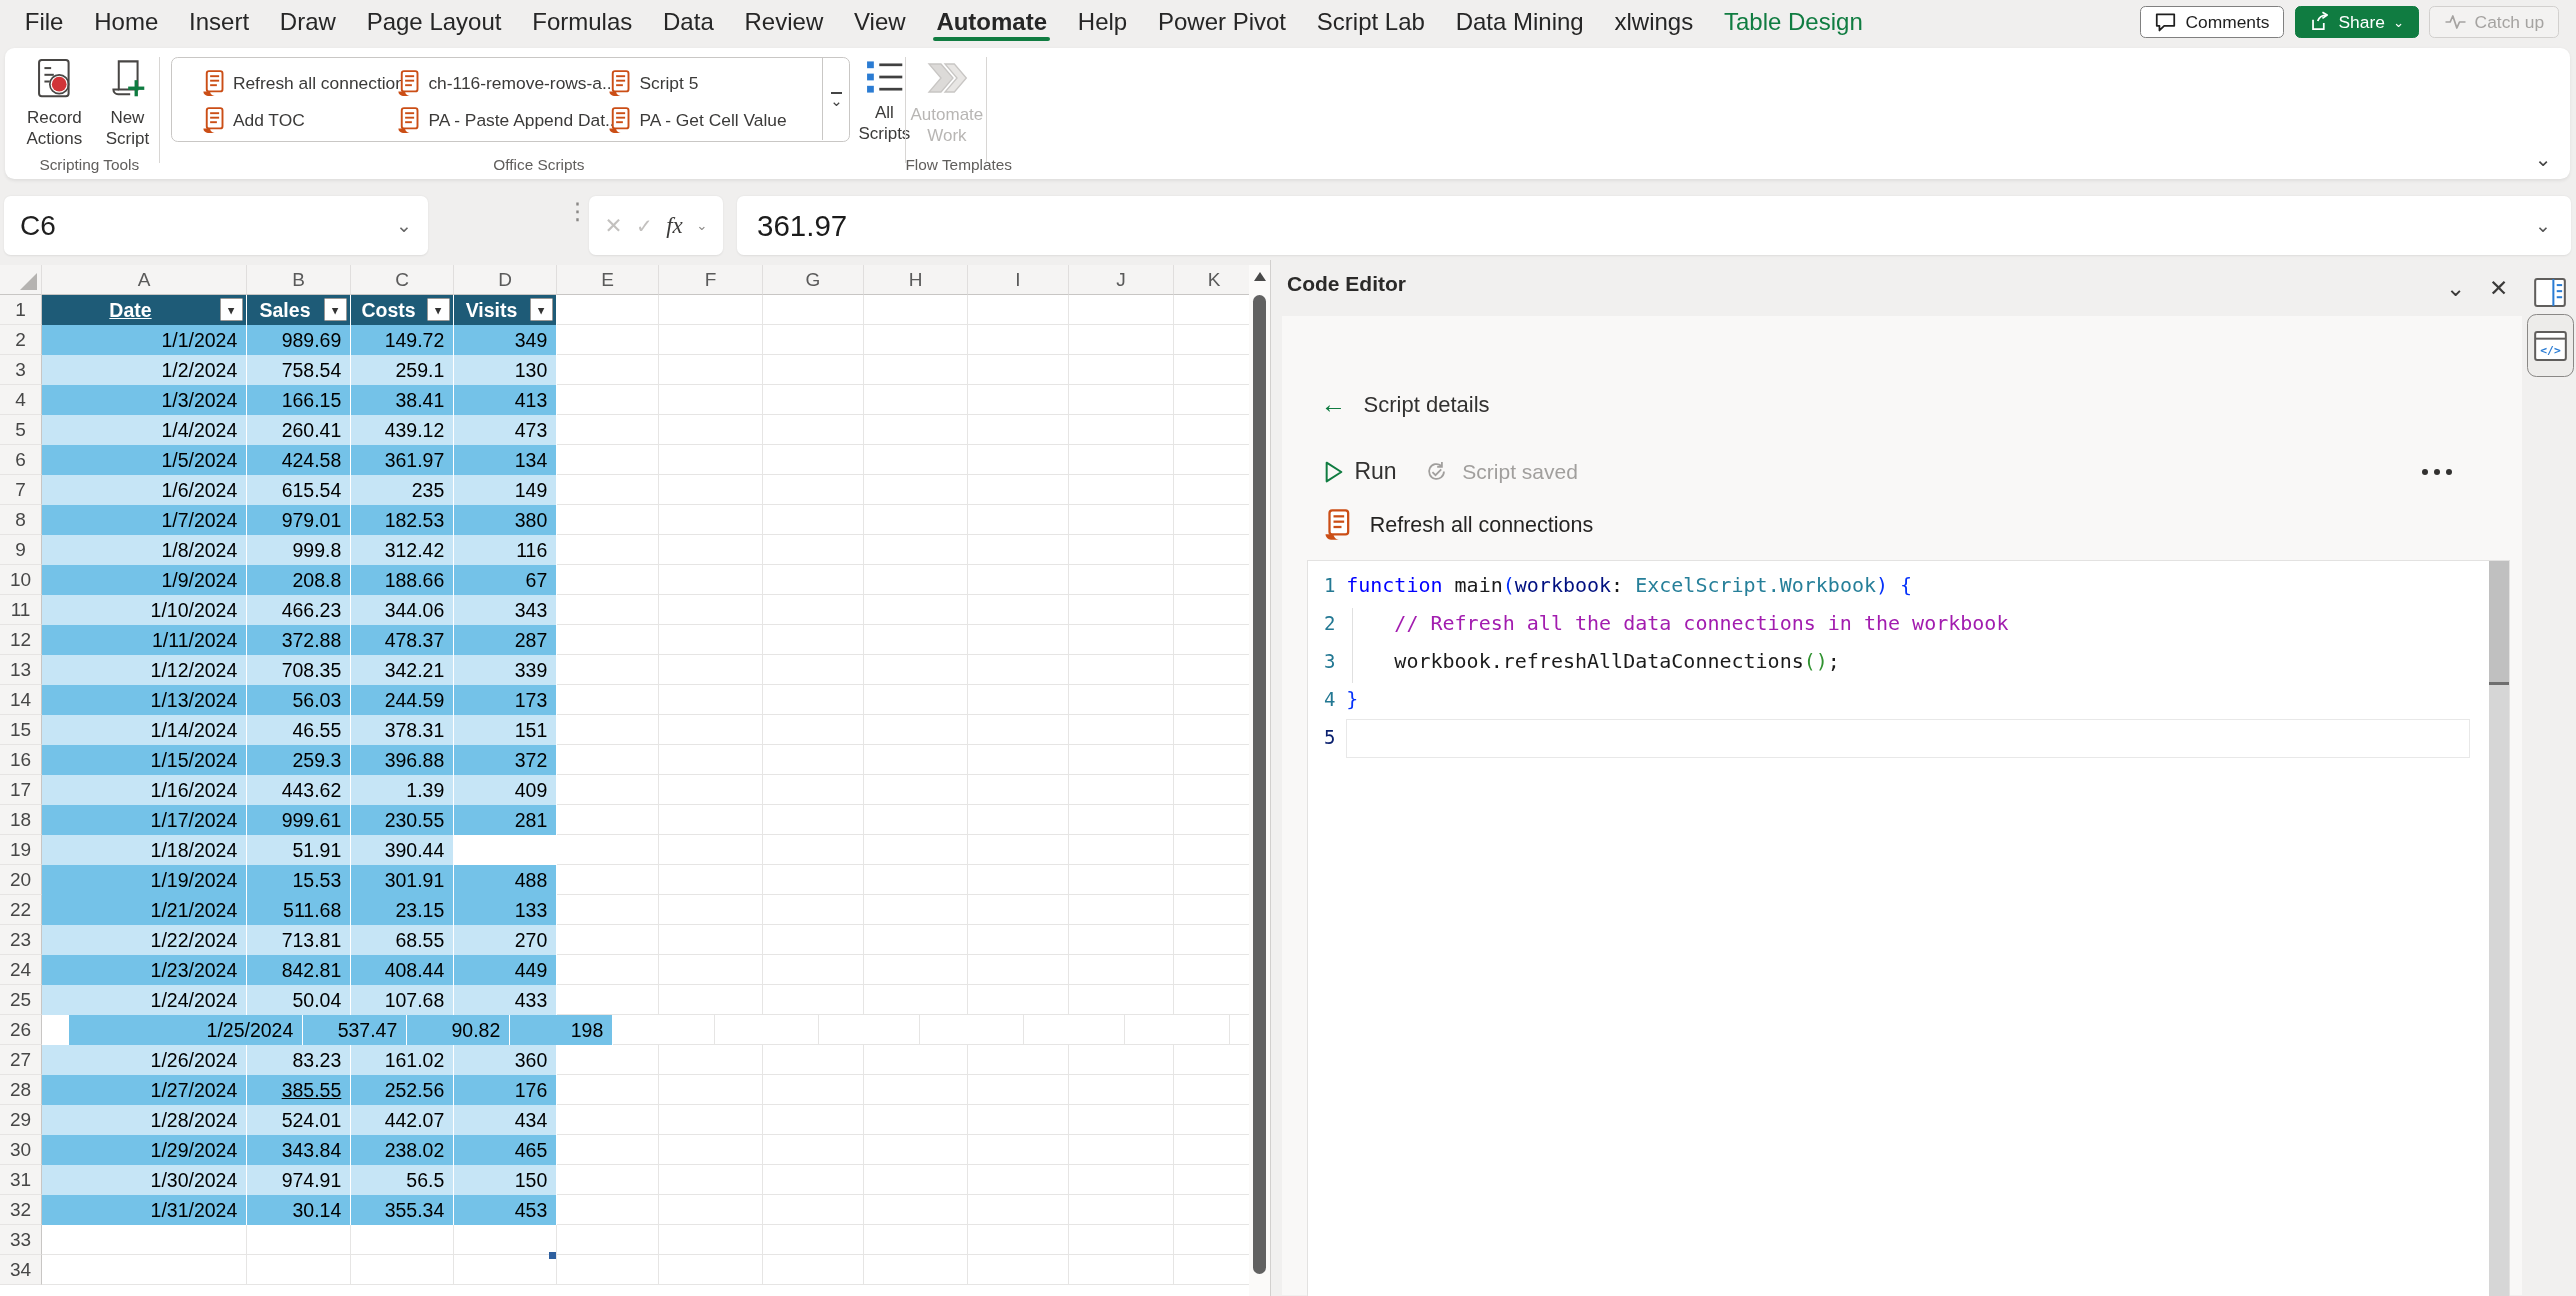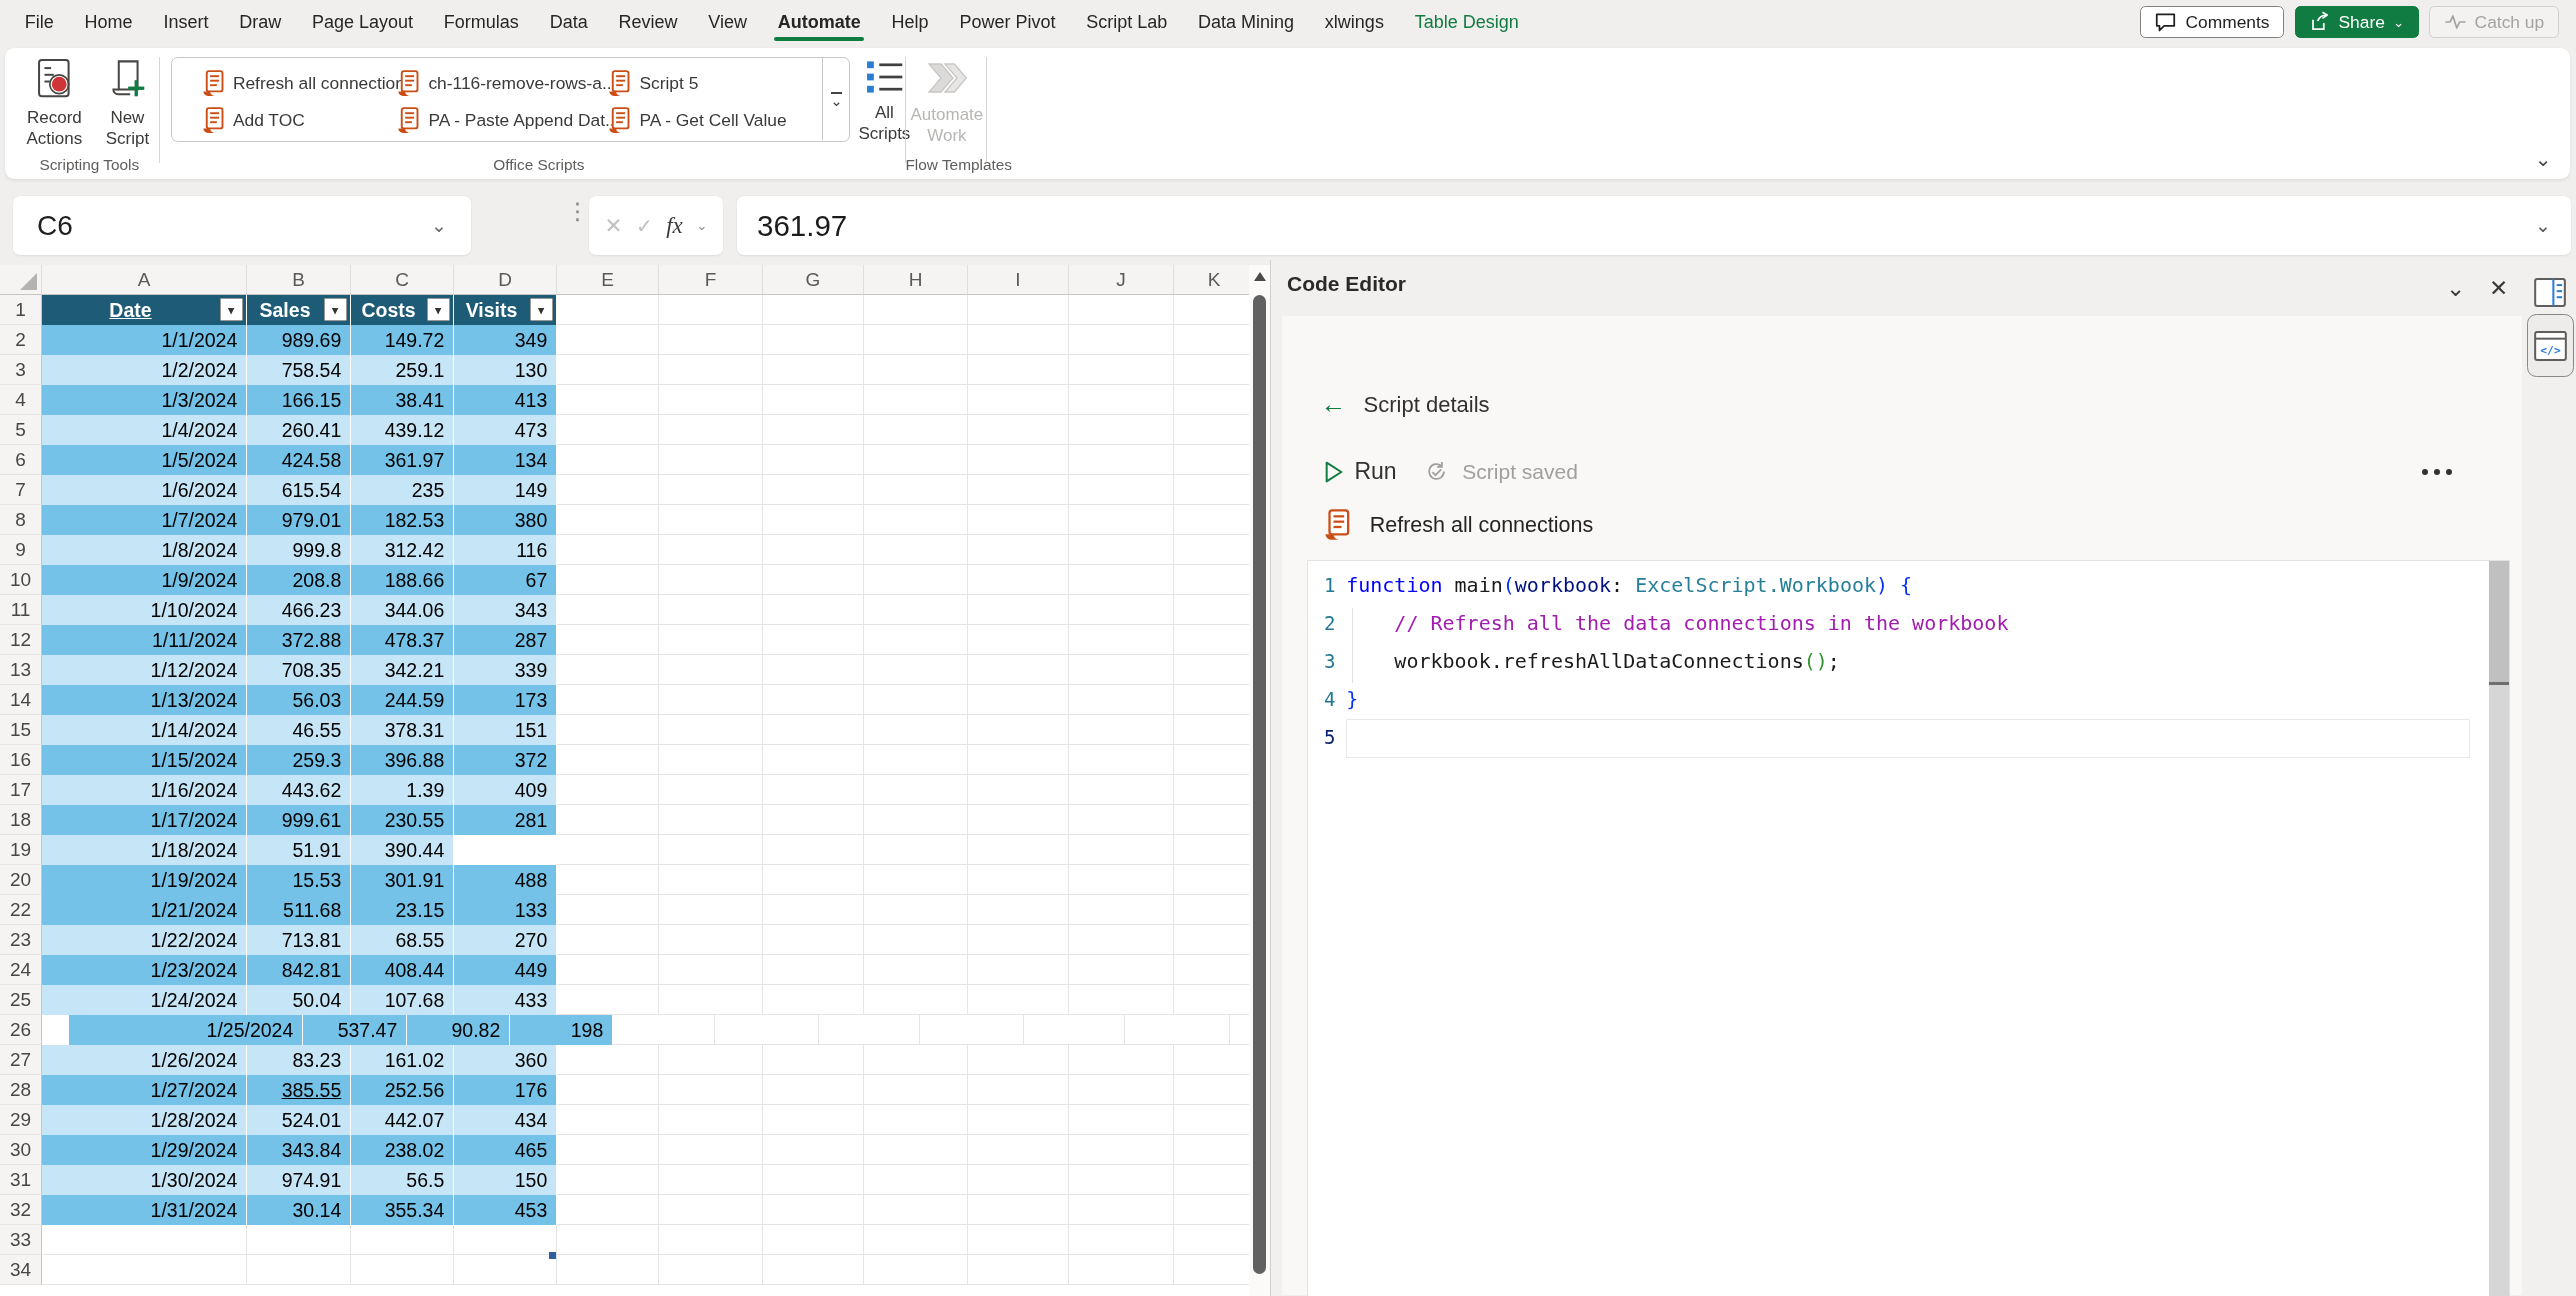--- a/index.html
+++ b/index.html
@@ -3,21 +3,21 @@
 <meta charset="utf-8">
 <style>
   * { margin:0; padding:0; box-sizing:border-box; }
   html,body { width:2576px; height:1296px; overflow:hidden; background:#f0efee;
               font-family:"Liberation Sans", sans-serif; }
   #root { position:relative; width:2576px; height:1296px; }
 
   
   #menubar { position:absolute; left:0; top:0; width:2576px; height:47px; }
   #tabs { position:absolute; left:9.4px; top:0; height:44px; display:flex; align-items:center; }
-  .tab { position:relative; padding:0 15.4px; font-size:18px; color:#262626; height:44px;
+  .tab { position:relative; padding:0 15.4px; font-size:24px; color:#262626; height:44px;
          line-height:44px; white-space:nowrap; cursor:default; }
   .tab.active { font-weight:700; }
   .tab.active::after { content:""; position:absolute; left:12px; right:12px; bottom:2.7px;
          height:4.7px; border-radius:2.7px; background:var(--accent); }
   .tab.contextual { color:var(--accent); }
   #topright { position:absolute; right:17.4px; top:6px; display:flex; gap:10.7px; align-items:center; }
   .tr-btn { height:32px; display:flex; align-items:center; gap:8px; padding:0 13.4px;
             border-radius:5.4px; font-size:17.4px; }
   #comments-btn { border:1.3px solid #808080; color:#1f1f1f; background:#fff; }
   #share-btn { background:var(--accent); color:#fff; border:1.3px solid var(--accent); }
@@ -38,21 +38,21 @@
   #gal-more .bar { width:10.7px; height:2px; background:#444; }
   #gal-more .chev { font-size:14.8px; color:#444; line-height:12px; }
   .grp-label { position:absolute; bottom:5.4px; font-size:15.4px; color:#605e5c; text-align:center;
                white-space:nowrap; }
   .disabled-txt { color:#b8b6b4 !important; }
   #ribbon-collapse { position:absolute; right:19px; bottom:8px; font-size:20px; color:#444; }
 
   
   .fcard { position:absolute; top:196px; height:59px; background:#fff; border-radius:6.7px;
            box-shadow:0 0.7px 2px rgba(0,0,0,.08); display:flex; align-items:center; }
-  #namebox { left:13px; width:458px; padding:0 24px; justify-content:space-between; }
+  #namebox { left:4px; width:424px; padding:0 16px; justify-content:space-between; }
   #namebox .nb-text { font-size:28px; color:#1f1f1f; }
   #namebox .chev { font-size:19px; color:#666; }
   #drag-dots { position:absolute; left:566px; top:205px; font-size:23px; color:#8a8886;
                letter-spacing:0; line-height:13.4px; }
   #fxcard { left:589px; width:134px; justify-content:center; gap:13.4px; }
   #fxcard .x { font-size:21.5px; color:#c3c1bf; }
   #fxcard .ck { font-size:20px; color:#c3c1bf; }
   #fxcard .fx { font-size:23px; font-style:italic; font-family:"Liberation Serif", serif; color:#3b3a39; }
   #fxcard .chev { font-size:13.4px; color:#8a8886; }
   #formulabar { left:737px; width:1834px; padding:0 20px; justify-content:space-between; }

